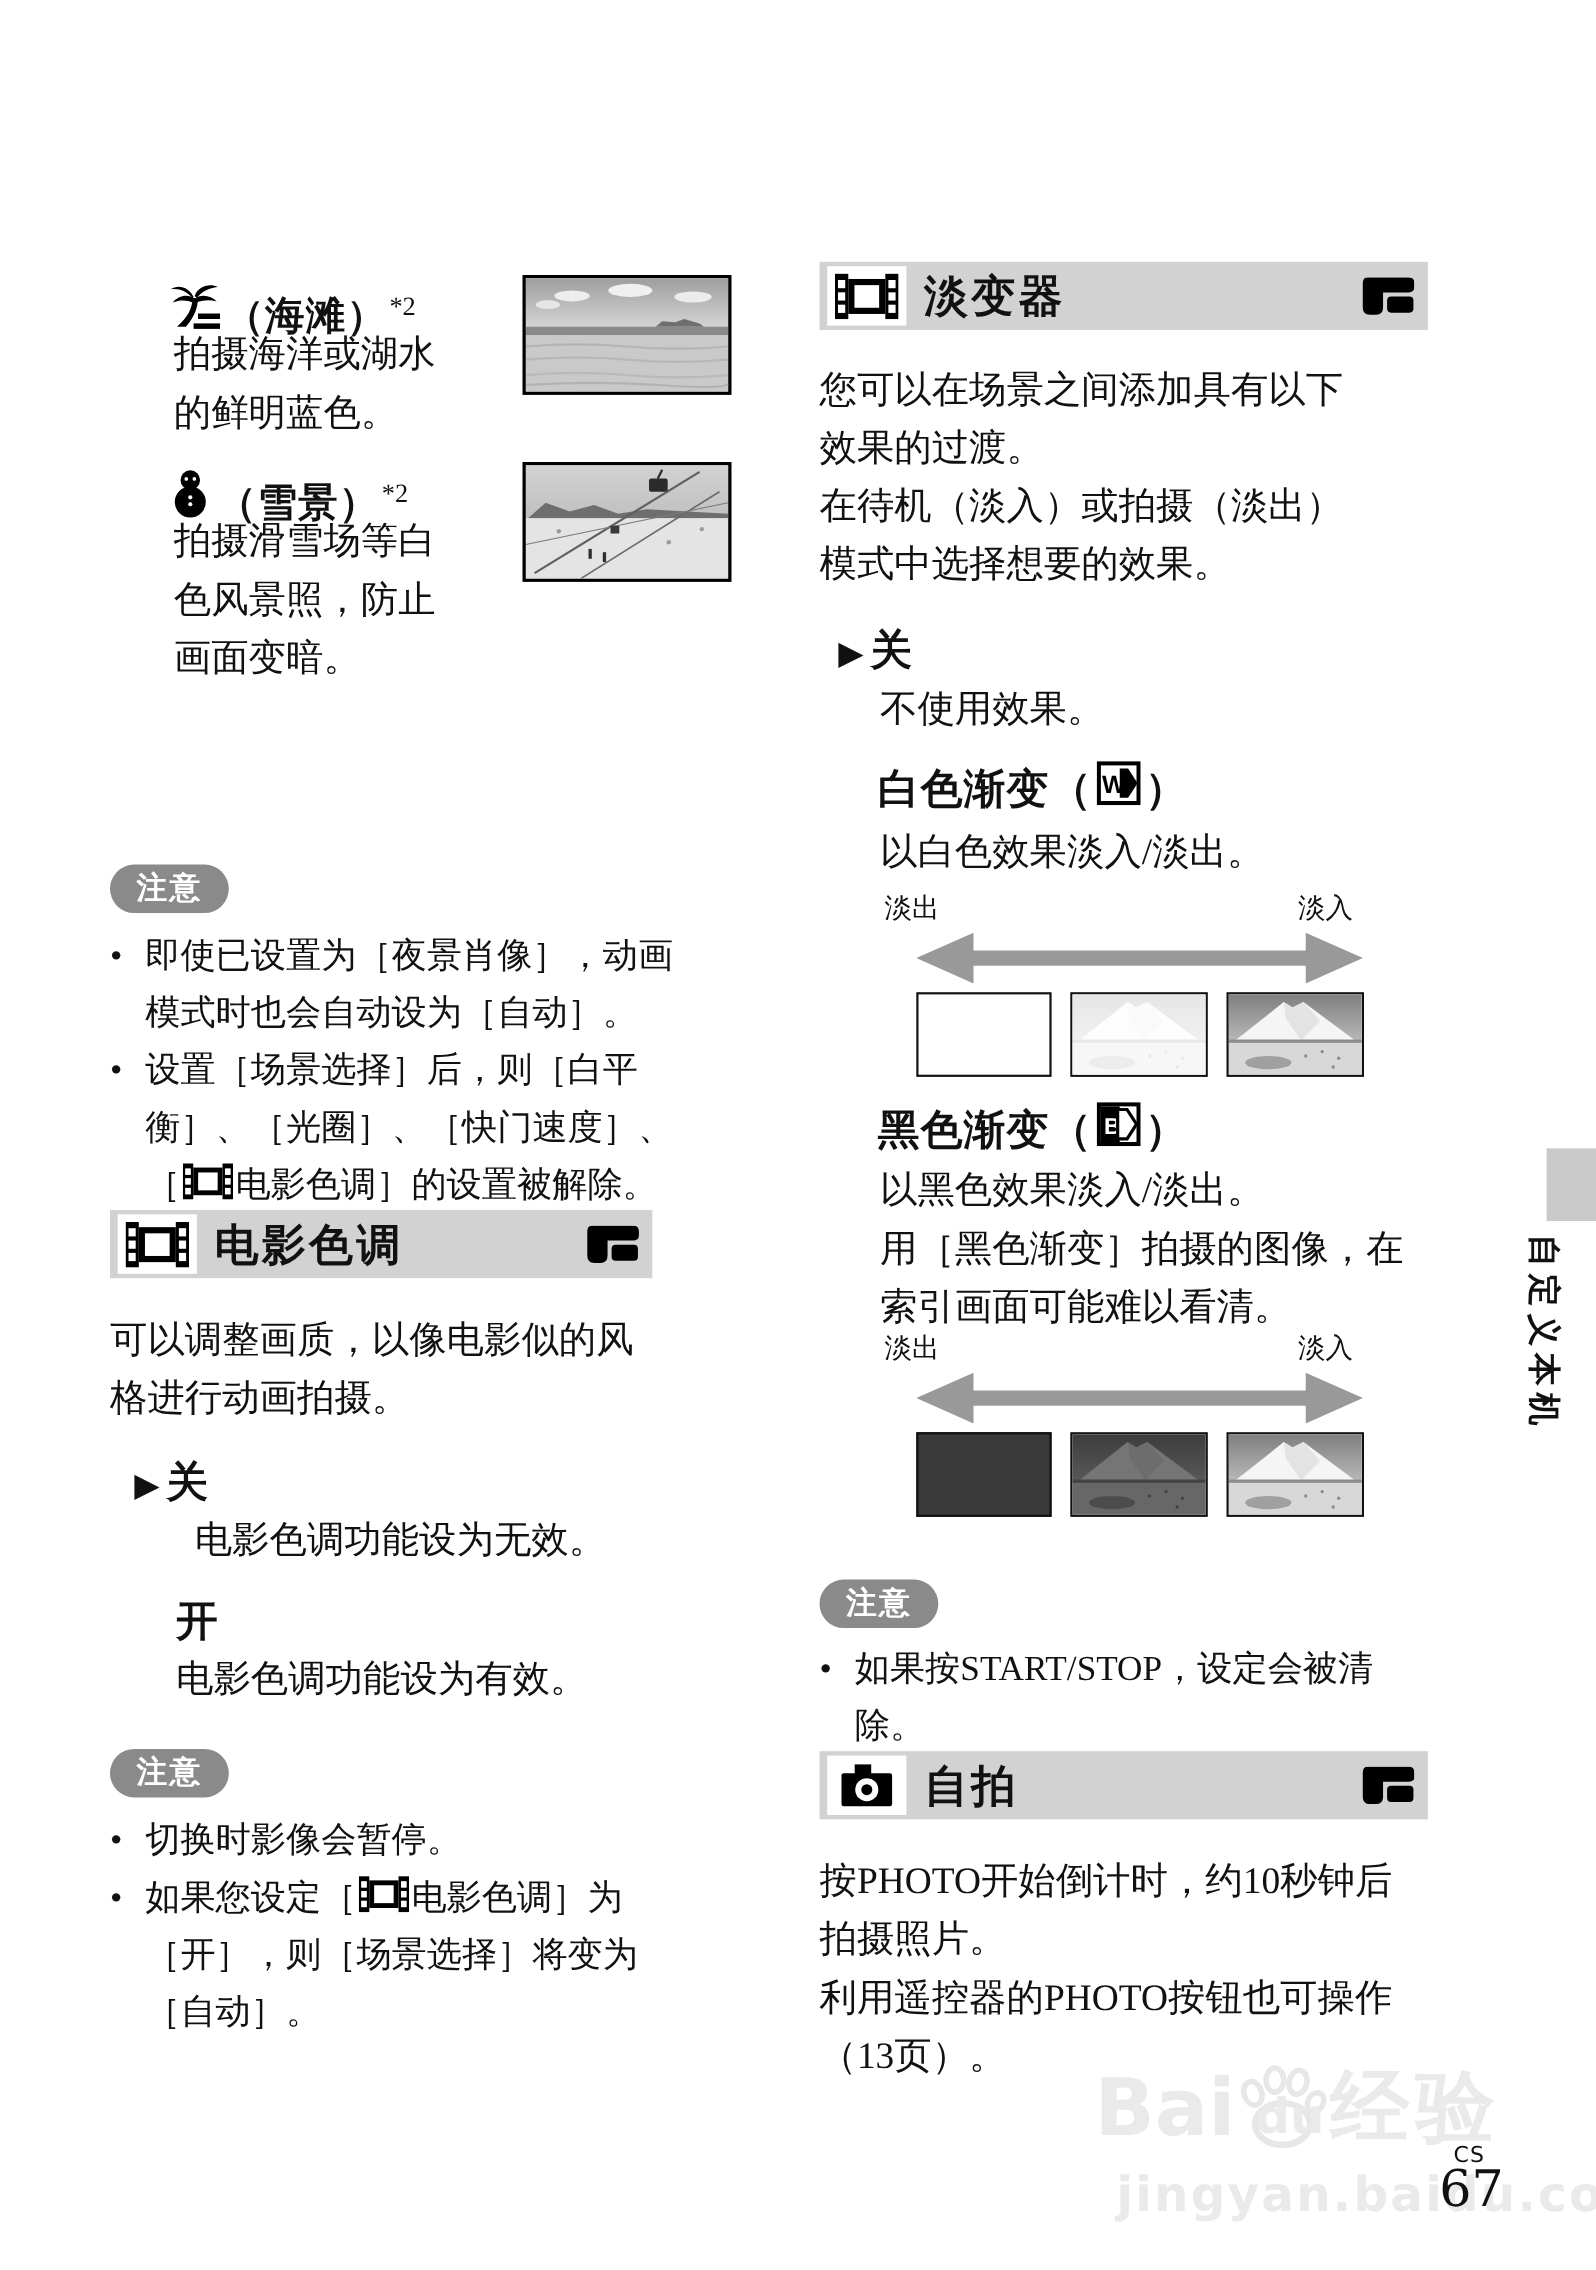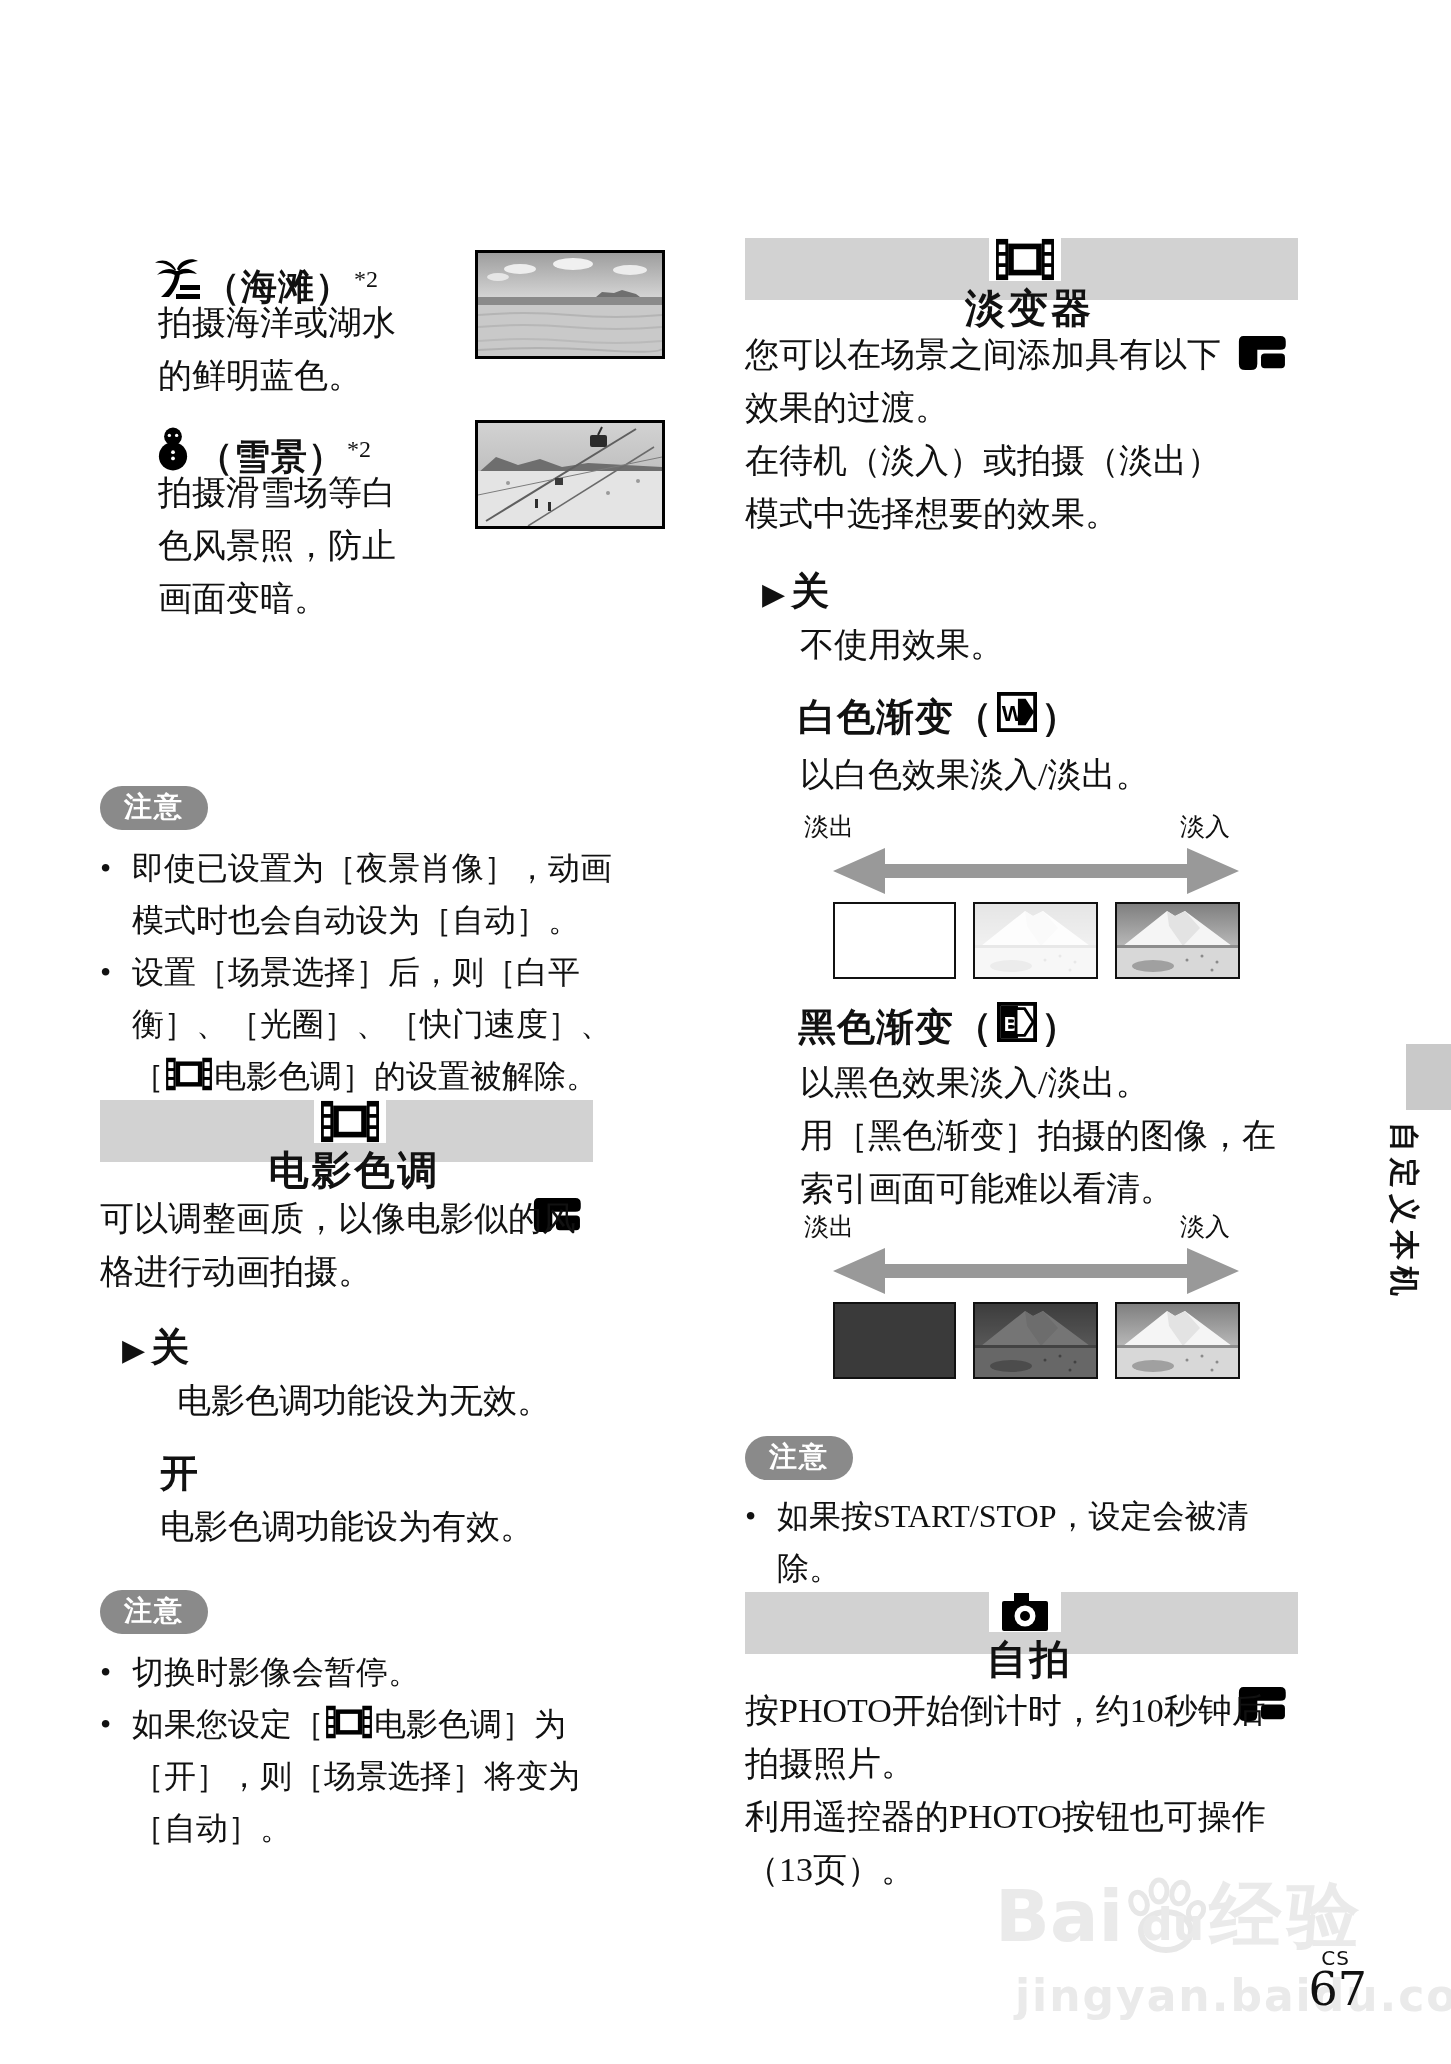--- a/index.html
+++ b/index.html
@@ -20,21 +20,21 @@
   
   .badge{display:inline-block;background:#8a8a8a;color:#fff;font-family:"DejaVu Sans","Liberation Sans",sans-serif;
          font-weight:bold;font-size:28px;line-height:28px;padding:7px 24px 9px 24px;border-radius:26px;letter-spacing:2px;}
   
   .bullets{font-size:32px;line-height:52px;}
   .bullet{display:flex;}
   .bullet .dot{width:32px;flex:0 0 32px;font-size:32px;}
   .bullet .btext{flex:1;}
   .inline-film{width:46px;height:34px;vertical-align:-4px;margin:0 2px;}
   
-  .bar{background:#d2d2d2;height:62px;display:flex;align-items:center;flex-direction:column;}
+  .bar{background:#d2d2d2;height:62px;display:flex;align-items:center;}
   .iconbox{width:72px;height:54px;background:#fff;margin-left:7px;display:flex;align-items:center;justify-content:center;}
   .bar-title{font-family:"DejaVu Sans","Liberation Sans",sans-serif;font-weight:bold;font-size:40px;margin-left:16px;letter-spacing:3px;}
   .bar-commander{margin-left:auto;margin-right:12px;display:flex;align-items:center;}
   
   .opt{display:flex;align-items:baseline;}
   .opt .marker{font-family:"DejaVu Sans","Liberation Sans",sans-serif;font-size:30px;margin-right:6px;}
   .opt .olabel{font-family:"DejaVu Sans","Liberation Sans",sans-serif;font-weight:bold;font-size:38px;letter-spacing:2px;}
   .subhead{display:flex;align-items:flex-start;font-family:Liberation Sans, sans-serif;
            font-weight:bold;font-size:38px;letter-spacing:1px;}
   .subhead svg{margin:0 4px;}

